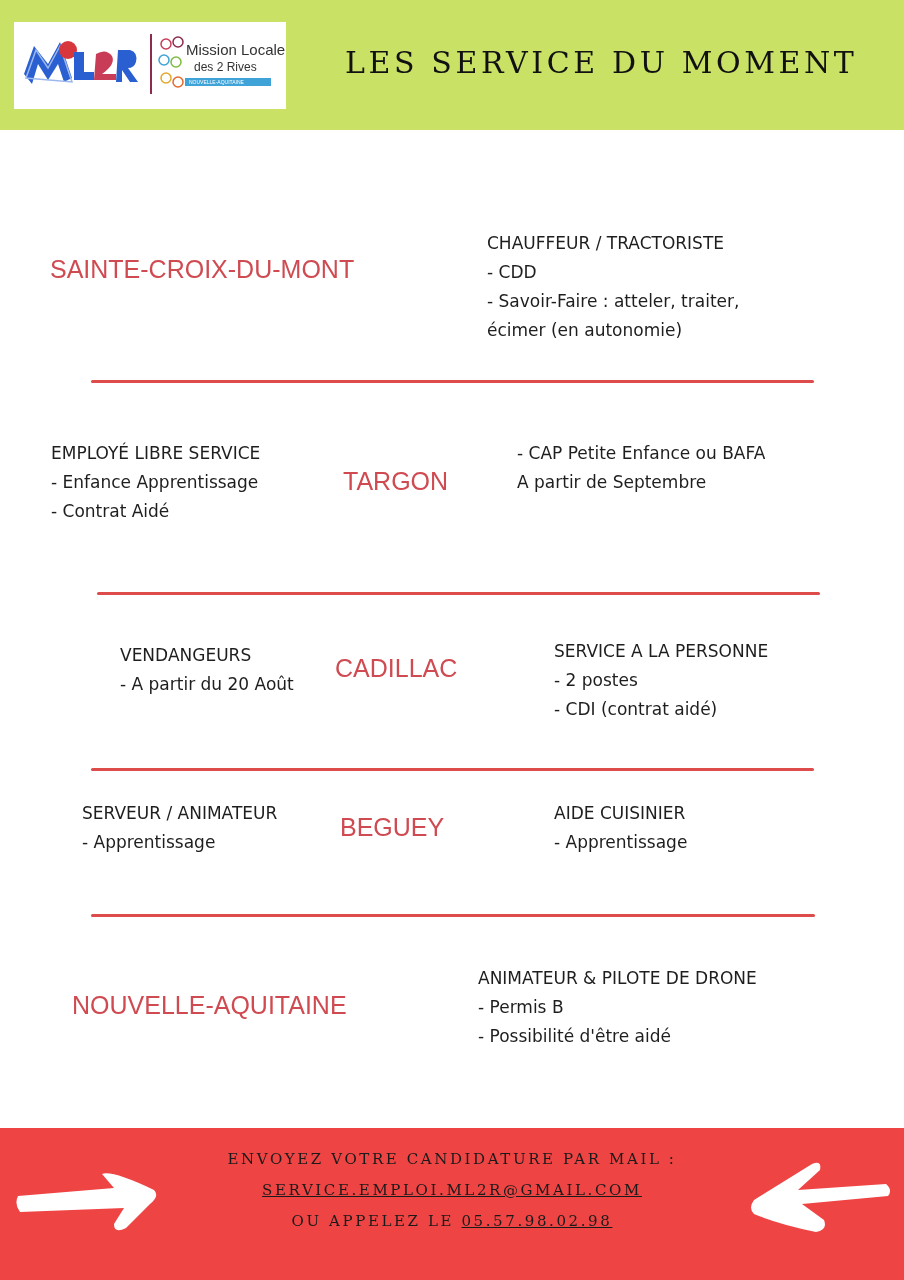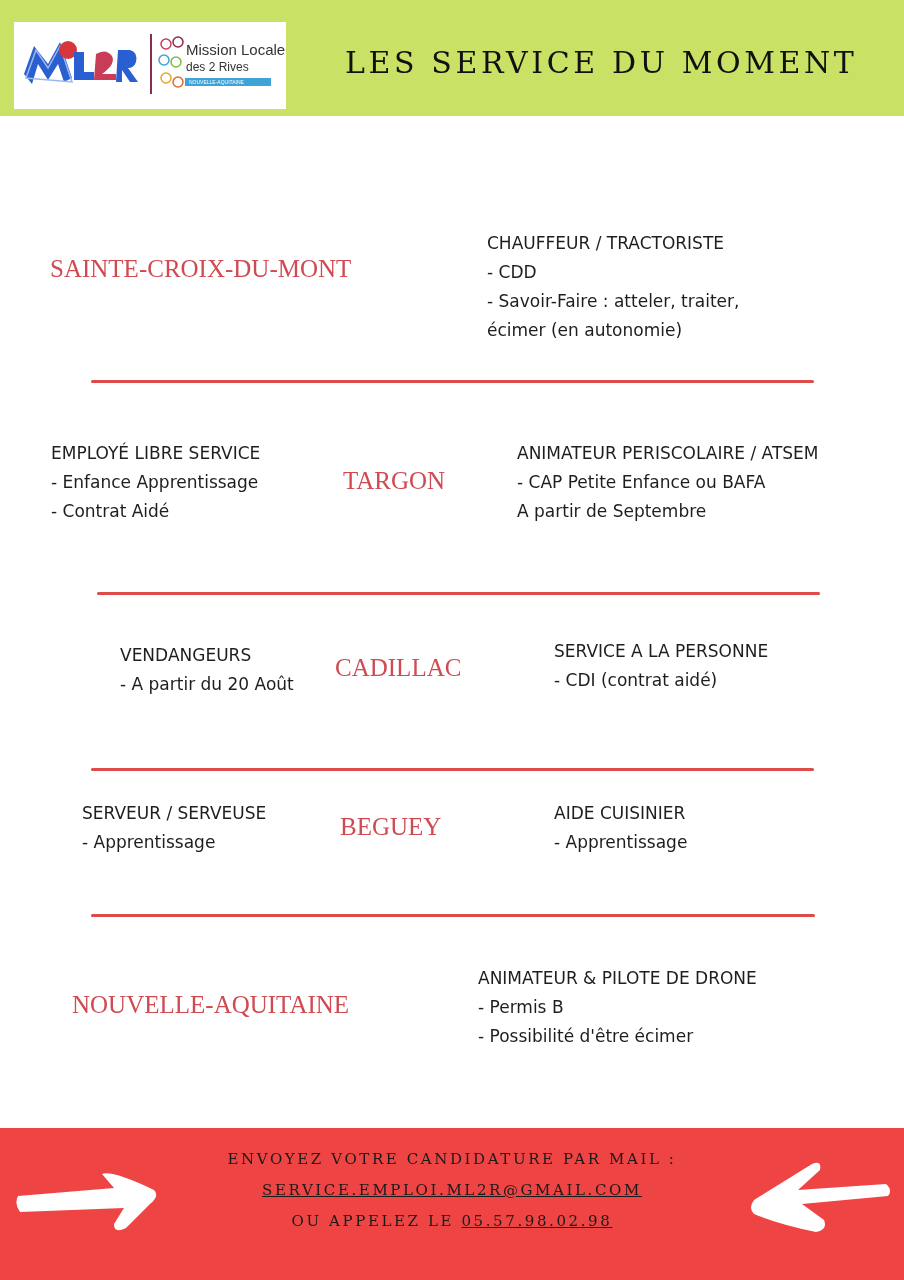--- a/index.html
+++ b/index.html
@@ -1,30 +1,30 @@
 <!DOCTYPE html>
 <html><head>
 <meta charset="utf-8">
 <style>
   * { margin: 0; padding: 0; box-sizing: border-box; }
   html, body { width: 904px; height: 1280px; background: #ffffff; overflow: hidden; }
   body { position: relative; font-family: "Liberation Sans", "DejaVu Sans", sans-serif; color: #1e1e1e; }
 
-  .header { position: absolute; left: 0; top: 0; width: 904px; height: 116px; background: #c9e265; }
+  .header { position: absolute; left: 0; top: 0; width: 904px; height: 130px; background: #c9e265; }
   .logo-box { position: absolute; left: 14px; top: 22px; width: 272px; height: 87px; background: #ffffff; }
   .logo-ml2r { position: absolute; left: 6px; top: 12px; width: 120px; height: 60px; }
   .logo-divider { position: absolute; left: 136px; top: 12px; width: 2px; height: 60px; background: #8c2b4a; }
   .logo-circles { position: absolute; left: 142px; top: 12px; width: 30px; height: 60px; }
   .logo-title { position: absolute; left: 172px; top: 19px; font-size: 15px; color: #333; white-space: nowrap; }
-  .logo-sub { position: absolute; left: 172px; top: 38px; font-size: 12px; color: #333; white-space: nowrap; }
+  .logo-sub { position: absolute; left: 180px; top: 38px; font-size: 12px; color: #333; white-space: nowrap; }
   .logo-tag { position: absolute; left: 171px; top: 56px; width: 86px; height: 8px; background: #3fa3d8; color: #fff; font-size: 5px; line-height: 8px; padding-left: 4px; white-space: nowrap; overflow: hidden; }
 
   .page-title { position: absolute; left: 345px; top: 45px; font-family: "DejaVu Serif", "Liberation Serif", serif; font-size: 30px; letter-spacing: 3.6px; color: #111; white-space: nowrap; }
 
-  .town { position: absolute; font-family: Liberation Serif, serif; color: #cf4a51; font-size: 25px; white-space: nowrap; }
+  .town { position: absolute; font-family: Liberation Sans, sans-serif; color: #cf4a51; font-size: 25px; white-space: nowrap; }
   .offer { position: absolute; font-family: "DejaVu Sans", sans-serif; font-size: 17px; line-height: 29px; color: #1e1e1e; white-space: nowrap; }
   .offer span { display: block; }
 
   .sep { position: absolute; height: 3px; background: #dd4b4b; border-radius: 2px; }
 
   .footer { position: absolute; left: 0; top: 1128px; width: 904px; height: 170px; background: #ef4444; }
   .footer-line { position: absolute; width: 904px; left: 0; text-align: center; font-family: "DejaVu Serif", "Liberation Serif", serif; color: #1a1a1a; letter-spacing: 2.6px; font-size: 15px; white-space: nowrap; }
   .u { text-decoration: underline; }
   .arrow { position: absolute; }
 </style>
@@ -67,53 +67,53 @@
 </div>
 <div class="sep" style="left:91px; top:380px; width:723px;"></div>
 
 <div class="offer" style="left:51px; top:439px;">
   <span>EMPLOYÉ LIBRE SERVICE</span>
   <span>- Enfance Apprentissage</span>
   <span>- Contrat Aidé</span>
 </div>
 <div class="town" style="left:343px; top:467px;">TARGON</div>
 <div class="offer" style="left:517px; top:439px;">
-  <span>ANIMATEUR PERISCOLAIRE / ATSEM</span>
   <span>- CAP Petite Enfance ou BAFA</span>
   <span>A partir de Septembre</span>
 </div>
 <div class="sep" style="left:97px; top:592px; width:723px;"></div>
 
 <div class="offer" style="left:72px; top:641px;margin-left:48px;">
   <span>VENDANGEURS</span>
   <span>- A partir du 20 Août</span>
 </div>
 <div class="town" style="left:335px; top:654px;">CADILLAC</div>
 <div class="offer" style="left:554px; top:637px;">
   <span>SERVICE A LA PERSONNE</span>
+  <span>- 2 postes</span>
   <span>- CDI (contrat aidé)</span>
 </div>
 <div class="sep" style="left:91px; top:768px; width:723px;"></div>
 
 <div class="offer" style="left:82px; top:799px;">
-  <span>SERVEUR / SERVEUSE</span>
+  <span>SERVEUR / ANIMATEUR</span>
   <span>- Apprentissage</span>
 </div>
 <div class="town" style="left:340px; top:813px;">BEGUEY</div>
 <div class="offer" style="left:554px; top:799px;">
   <span>AIDE CUISINIER</span>
   <span>- Apprentissage</span>
 </div>
 <div class="sep" style="left:91px; top:914px; width:724px;"></div>
 
 <div class="town" style="left:72px; top:991px;">NOUVELLE-AQUITAINE</div>
 <div class="offer" style="left:478px; top:964px;">
   <span>ANIMATEUR  &amp; PILOTE DE DRONE</span>
   <span>-  Permis B</span>
-  <span>- Possibilité d'être écimer</span>
+  <span>- Possibilité d'être aidé</span>
 </div>
 
 <div class="footer">
   <svg class="arrow" style="left:14px; top:42px;" width="145" height="65" viewBox="0 0 145 65">
     <path d="M4 26 L100 18 L88 4 Q98 0 140 20 Q146 26 136 34 L112 58 Q100 64 100 54 L110 38 L6 42 Q0 34 4 26 Z" fill="#ffffff"></path>
   </svg>
   <svg class="arrow" style="left:748px; top:30px;" width="145" height="75" viewBox="0 0 145 75">
     <path d="M140 38 L54 46 L76 62 Q80 72 68 74 Q30 66 6 56 Q0 50 6 42 L64 6 Q74 2 72 12 L50 32 L138 26 Q145 32 140 38 Z" fill="#ffffff"></path>
   </svg>
   <div class="footer-line" style="top:22px;">ENVOYEZ VOTRE CANDIDATURE PAR MAIL :</div>

